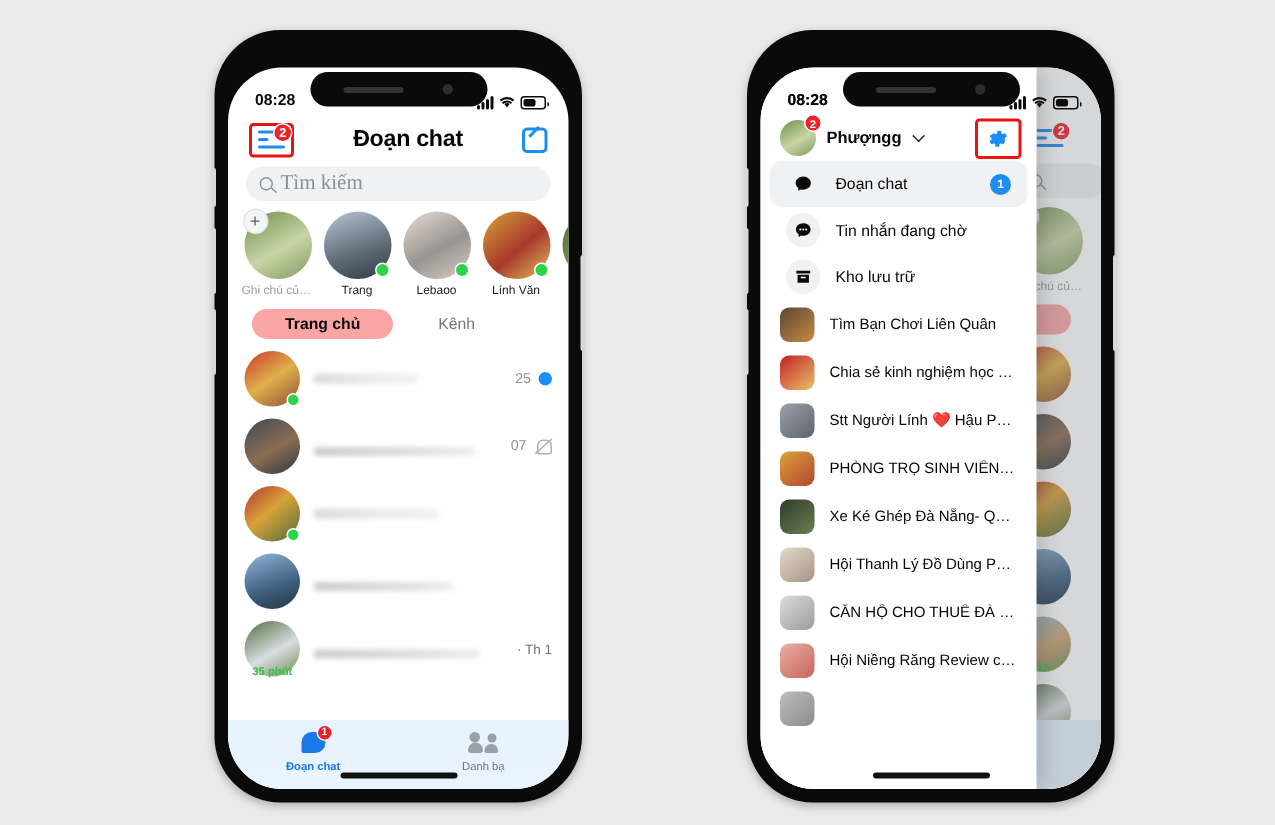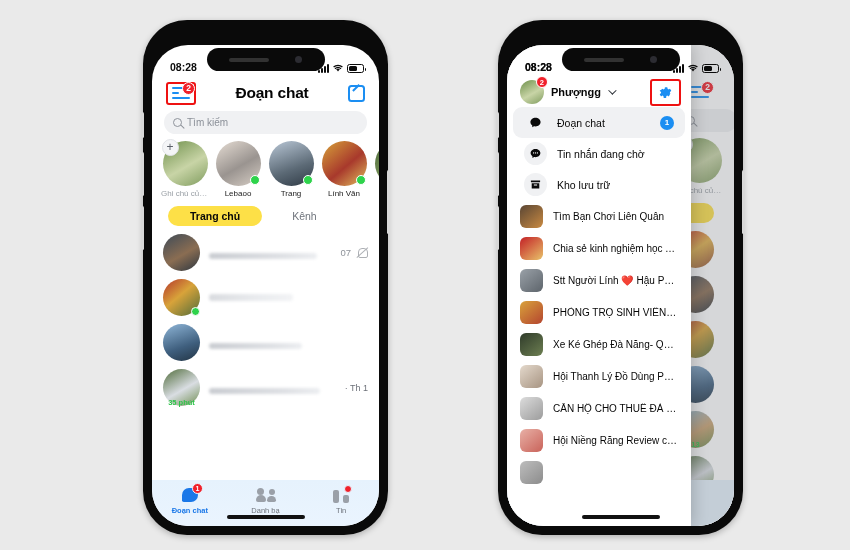--- a/index.html
+++ b/index.html
@@ -119,21 +119,21 @@
   }
 
   
   .search {
     margin: 2px 12px 0 12px; height: 23px;
     background: #f0f1f3; border-radius: 12px;
     display: flex; align-items: center; gap: 5px; padding: 0 9px;
   }
   .mag { width: 9px; height: 9px; border: 1.4px solid #8f949c; border-radius: 50%; position: relative; flex: none; }
   .mag::after { content: ""; position: absolute; right: -3.5px; bottom: -1.5px; width: 4.5px; height: 1.4px; background: #8f949c; transform: rotate(45deg); border-radius: 1px; }
-  .search span { font-size: 10px; color: #8b9098; }
+  .search span { font-size: 14px; color: #8b9098; font-family: Liberation Serif, serif; }
 
   
   .stories { display: flex; gap: 5px; padding: 7px 0 2px 9px; }
   .story { width: 48px; flex: none; text-align: center; }
   .st-av {
     width: 45px; height: 45px; border-radius: 50%;
     margin: 0 auto; position: relative; overflow: hidden;
   }
   .st-dot {
     position: absolute; right: 1px; bottom: 1px;
@@ -150,21 +150,21 @@
     position: absolute; left: -1px; top: -2px;
     width: 17px; height: 17px; border-radius: 50%;
     background: #f4f5f7; border: 1px solid #e2e4e8;
     color: #5b6069; font-size: 12px; line-height: 15px; text-align: center;
     z-index: 5;
   }
 
   
   .tabs { display: flex; align-items: center; gap: 30px; padding: 6px 18px 4px 16px; }
   .tab-pill {
-    background: #fde047; border-radius: 13px; padding: 4px 22px;
+    background: #fca5a5; border-radius: 13px; padding: 4px 22px;
     font-size: 10.5px; font-weight: bold; color: #090909;
   }
   .tab-plain { font-size: 10.5px; color: #7c8governance; }
   .tab-plain { font-size: 10.5px; color: #6f747c; }
 
   
   .chats { }
   .crow { display: flex; align-items: center; gap: 9px; padding: 5px 11px; height: 45px; }
   .c-av { width: 37px; height: 37px; border-radius: 50%; position: relative; flex: none; overflow: visible; }
   .c-av .img { width: 100%; height: 100%; border-radius: 50%; overflow: hidden; }
@@ -352,31 +352,31 @@
       <div class="stories">
         <div class="story">
           <div class="st-wrap">
             <div class="st-av" style="background:linear-gradient(150deg,#6d8f4a,#c8d4a6 55%,#7e9b5d)"></div>
             <span class="plus">+</span>
           </div>
           <div class="st-name muted">Ghi chú của b...</div>
         </div>
         <div class="story">
           <div class="st-wrap">
+            <div class="st-av" style="background:linear-gradient(160deg,#b9c7d6,#5c6a76 60%,#2f3a45)"></div>
+            <span class="st-dot"></span>
+          </div>
+          <div class="st-name">Trang</div>
+        </div>
+        <div class="story">
+          <div class="st-wrap">
             <div class="st-av" style="background:linear-gradient(150deg,#e6ddd4,#9a9490 55%,#d8cfc6)"></div>
             <span class="st-dot"></span>
           </div>
           <div class="st-name">Lebaoo</div>
-        </div>
-        <div class="story">
-          <div class="st-wrap">
-            <div class="st-av" style="background:linear-gradient(160deg,#b9c7d6,#5c6a76 60%,#2f3a45)"></div>
-            <span class="st-dot"></span>
-          </div>
-          <div class="st-name">Trang</div>
         </div>
         <div class="story">
           <div class="st-wrap">
             <div class="st-av" style="background:linear-gradient(140deg,#d8a33a,#a8392c 55%,#e3c15e)"></div>
             <span class="st-dot"></span>
           </div>
           <div class="st-name">Lính Văn</div>
         </div>
         <div class="story">
           <div class="st-wrap">
@@ -385,20 +385,33 @@
           <div class="st-name"></div>
         </div>
       </div>
 
       <div class="tabs">
         <div class="tab-pill">Trang chủ</div>
         <div class="tab-plain">Kênh</div>
       </div>
 
       <div class="chats">
+        <div class="crow">
+          <div class="c-av">
+            <div class="img" style="background:linear-gradient(145deg,#c8352b,#e0b04a 50%,#8e4d35)"></div>
+            <span class="c-dot"></span>
+          </div>
+          <div class="c-body">
+            <div class="blur-line t"></div>
+          </div>
+          <div class="c-meta">
+            <span class="c-num">25</span>
+            <span class="unread"></span>
+          </div>
+        </div>
 
         <div class="crow">
           <div class="c-av">
             <div class="img" style="background:linear-gradient(150deg,#3d4a57,#8a6d52 55%,#2c3640)"></div>
           </div>
           <div class="c-body">
             <div class="blur-line b"></div>
           </div>
           <div class="c-meta">
             <span class="c-num">07</span>
@@ -454,30 +467,20 @@
         <div class="bn">
           <div class="bn-ic">
             <div class="people">
                 <i></i>
                 <i></i>
                 <i></i>
                 <i></i>
               </div>
           </div>
           <div class="bn-lab">Danh bạ</div>
-        </div>
-        <div class="bn">
-          <div class="bn-ic">
-            <div class="bars2">
-                <i></i>
-                <i></i>
-                <span class="rd"></span>
-              </div>
-          </div>
-          <div class="bn-lab">Tin</div>
         </div>
       </div>
 
       <div class="homebar"></div>
     </div>
   </div>
 
   <div class="phone right">
     <div class="btn-side b1"></div>
     <div class="btn-side b2"></div>

